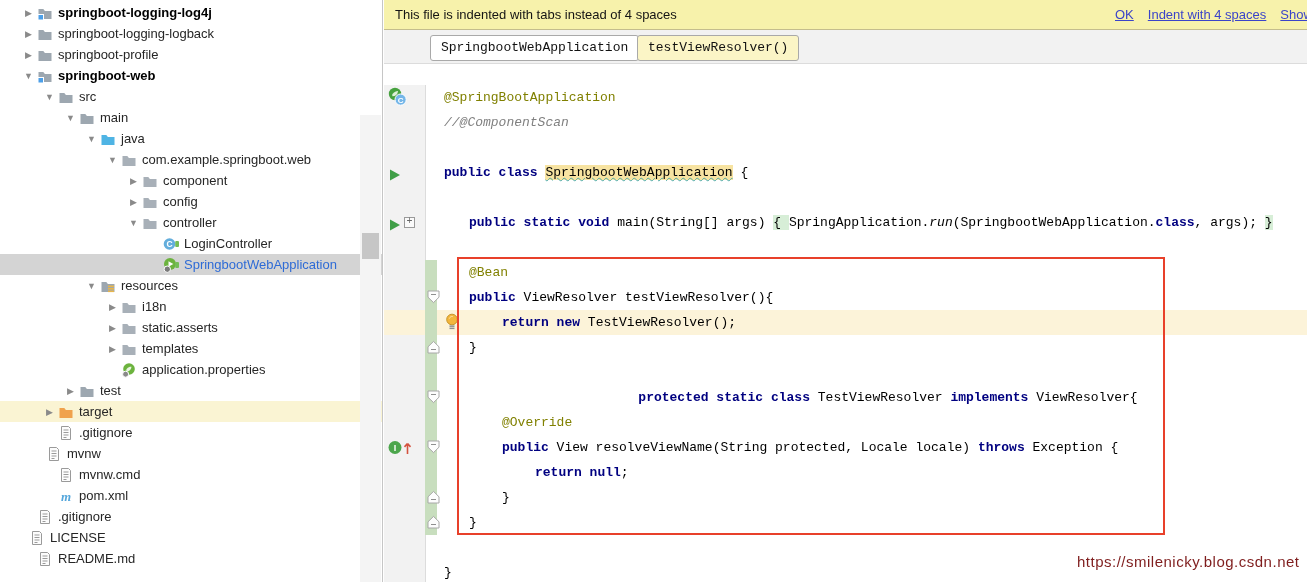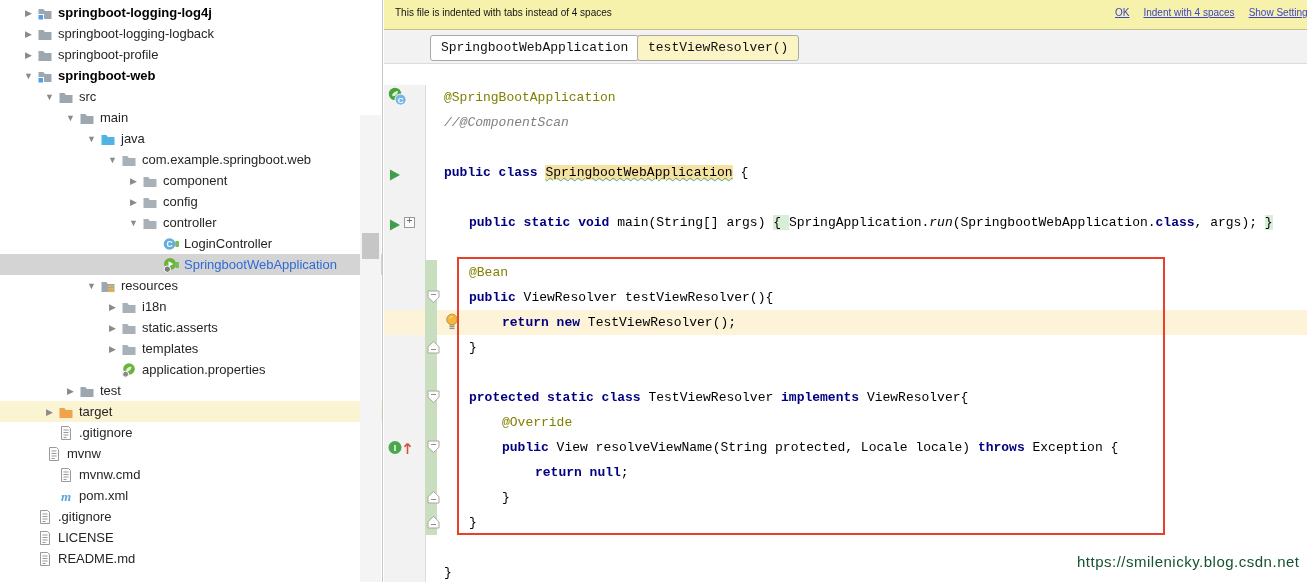--- a/index.html
+++ b/index.html
@@ -17,21 +17,21 @@
   .ticon{width:16px;height:16px;flex:none;margin-right:5px;position:relative;top:0;}
   .ticon svg{display:block;}
   .lbl.b{font-weight:bold;color:#000;}
   .tree-scroll-track{position:absolute;left:360px;top:115px;width:21px;height:467px;background:#f4f4f4;}
   .tree-scroll-thumb{position:absolute;left:2px;top:118px;width:17px;height:26px;background:#c6c6c6;}
 
   
   .main{position:absolute;left:384px;top:0;width:923px;height:582px;}
 
   .banner{position:absolute;top:0;left:0;right:0;height:30px;background:var(--banner-bg,#f7f2ab);
-          border-bottom:1px solid #c4bd8d;box-sizing:border-box;font-size:10px;color:#141414;overflow:hidden;}
+          border-bottom:1px solid #c4bd8d;box-sizing:border-box;font-size:13px;color:#141414;overflow:hidden;}
   .banner-msg{position:absolute;left:11px;top:7px;}
   .banner-links{position:absolute;left:731px;top:7px;display:flex;gap:14px;white-space:nowrap;}
   .banner-links a{color:var(--link,#3b44c9);text-decoration:underline;cursor:pointer;}
 
   .tabs{position:absolute;top:30px;left:0;right:0;height:34px;background:#f2f2f2;
         border-bottom:1px solid #dcdcdc;box-sizing:border-box;}
   .tab{position:absolute;top:5px;height:24px;line-height:23px;border:1px solid #a9a9a9;border-radius:3px;
        background:#fff;font-family:"Liberation Mono",monospace;font-size:13px;padding:0 10px;color:#111;cursor:pointer;}
   .tab1{left:46px;}
   .tab2{left:253px;background:#fbf5c6;}
@@ -56,21 +56,21 @@
   .bh{background:var(--bracehl,#d7eed7);}
   .gicon{position:absolute;z-index:2;}
   .runArrow{left:4px;top:6px;}
   .sbooticon{left:4px;top:2px;}
   .implicon{left:3px;top:4px;}
   .plusbox{position:absolute;left:20px;top:7px;width:9px;height:9px;border:1px solid #9a9a9a;background:#fafafa;
         font-size:10px;line-height:8px;text-align:center;color:#666;z-index:2;font-family:"Liberation Mono",monospace;}
   .bulb{position:absolute;left:61px;top:3px;z-index:3;}
   .redbox{position:absolute;left:73px;top:193px;width:708px;height:278px;
         border:2px solid var(--red,#e8402a);box-sizing:border-box;z-index:5;pointer-events:none;}
-  .watermark{position:absolute;left:693px;top:489px;font-size:15px;color:#14532d;
+  .watermark{position:absolute;left:693px;top:489px;font-size:15px;color:#7f1d1d;
         letter-spacing:.5px;z-index:6;}
 </style>
 </head>
 <body>
 
 <div id="app">
 
   <div class="tree" id="tree">
       <div class="trow" style="padding-left: 20px;">
         <span class="arrow">▶</span>
@@ -308,21 +308,21 @@
       <div class="trow" style="padding-left: 20px;">
         <span class="arrow"></span>
         <span class="ticon">
           <svg width="16" height="16" viewBox="0 0 16 16">
             <path d="M3.5 1.5h7l2 2v11h-9z" fill="#fcfcfc" stroke="#9a9a9a"></path>
             <path d="M5.5 5h5M5.5 7.5h5M5.5 10h5M5.5 12.5h3" stroke="#9a9a9a" fill="none"></path>
           </svg>
         </span>
         <span class="lbl">.gitignore</span>
       </div>
-      <div class="trow" style="padding-left: 20px;">
+      <div class="trow" style="padding-left: 12px;">
         <span class="arrow"></span>
         <span class="ticon">
           <svg width="16" height="16" viewBox="0 0 16 16">
             <path d="M3.5 1.5h7l2 2v11h-9z" fill="#fcfcfc" stroke="#9a9a9a"></path>
             <path d="M5.5 5h5M5.5 7.5h5M5.5 10h5M5.5 12.5h3" stroke="#9a9a9a" fill="none"></path>
           </svg>
         </span>
         <span class="lbl">LICENSE</span>
       </div>
       <div class="trow" style="padding-left: 20px;">
@@ -386,21 +386,21 @@
                 <rect x="4.5" y="14.6" width="5" height="1.5" fill="#8f8f8f"></rect>
               </svg></span></div>
           <div class="crow vcs"><span class="gut"></span><span class="fold"><svg width="13" height="14" viewBox="0 0 13 14">
                 <path d="M1 13h11V6.8L6.5 1.4 1 6.8z" fill="#fdfdfd" stroke="#a8a8a8"></path>
                 <path d="M4 9.5h5" stroke="#8f8f8f"></path>
               </svg></span><span class="txt" style="padding-left: 27px;"><span>}</span></span></div>
           <div class="crow vcs"><span class="gut"></span><span class="fold"></span><span class="txt" style="padding-left: 2px;"></span></div>
           <div class="crow vcs"><span class="gut"></span><span class="fold"><svg width="13" height="14" viewBox="0 0 13 14">
                 <path d="M1 1h11v6.2L6.5 12.6 1 7.2z" fill="#fdfdfd" stroke="#a8a8a8"></path>
                 <path d="M4 4.5h5" stroke="#8f8f8f"></path>
-              </svg></span><span class="txt" style="padding-left: 27px;"><span class="kw">protected static class </span><span>TestViewResolver </span><span class="kw">implements </span><span>ViewResolver{</span></span></div>
+              </svg></span><span class="txt" style="padding-left: 27px; text-align: center;"><span class="kw">protected static class </span><span>TestViewResolver </span><span class="kw">implements </span><span>ViewResolver{</span></span></div>
           <div class="crow vcs"><span class="gut"></span><span class="fold"></span><span class="txt" style="padding-left: 60px;"><span class="ann">@Override</span></span></div>
           <div class="crow vcs"><span class="gut"><span class="gicon implicon"><svg width="27" height="17" viewBox="0 0 27 17">
                   <circle cx="8" cy="8.5" r="6.5" fill="#4ca64c"></circle>
                   <text x="8" y="12" font-size="9" font-weight="bold" fill="#fff" text-anchor="middle" font-family="Liberation Sans,sans-serif">I</text>
                   <path d="M20.5 15V4.5M20.5 4.5l-3 3.4M20.5 4.5l3 3.4" stroke="#d4523e" stroke-width="1.6" fill="none"></path>
                 </svg></span></span><span class="fold"><svg width="13" height="14" viewBox="0 0 13 14">
                 <path d="M1 1h11v6.2L6.5 12.6 1 7.2z" fill="#fdfdfd" stroke="#a8a8a8"></path>
                 <path d="M4 4.5h5" stroke="#8f8f8f"></path>
               </svg></span><span class="txt" style="padding-left: 60px;"><span class="kw">public </span><span>View resolveViewName(String protected, Locale locale) </span><span class="kw">throws </span><span>Exception {</span></span></div>
           <div class="crow vcs"><span class="gut"></span><span class="fold"></span><span class="txt" style="padding-left: 93px;"><span class="kw">return null</span><span>;</span></span></div>

